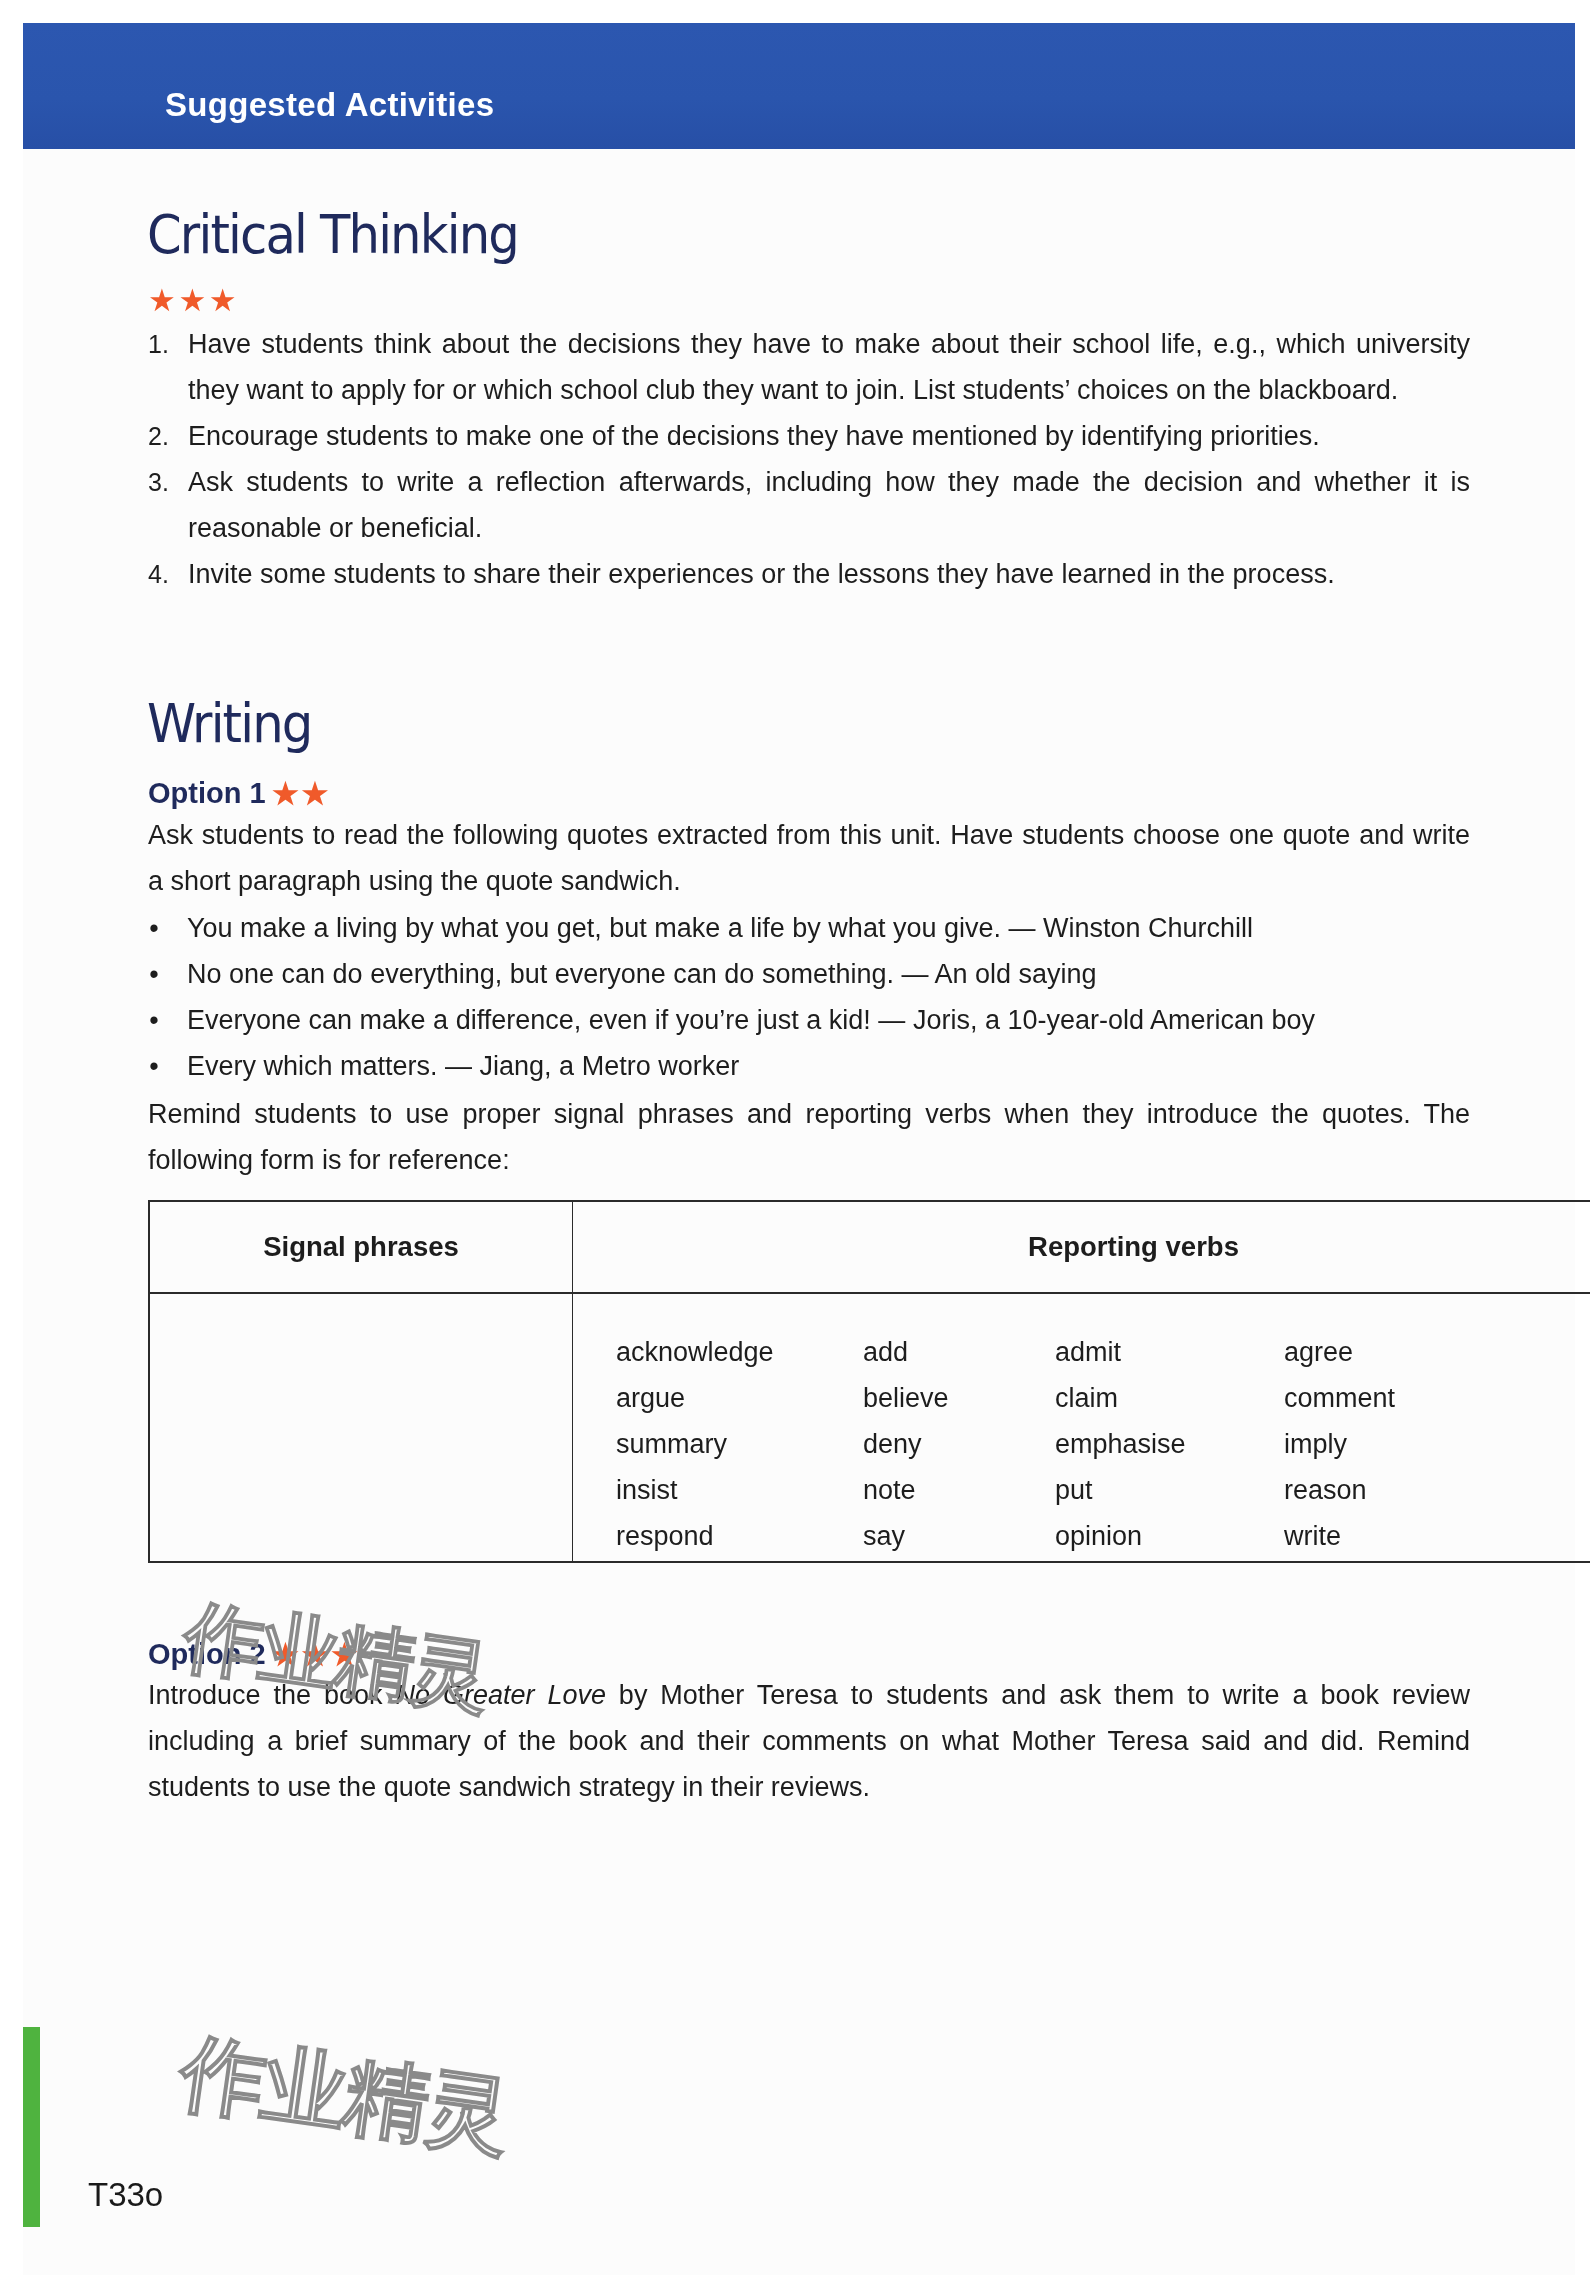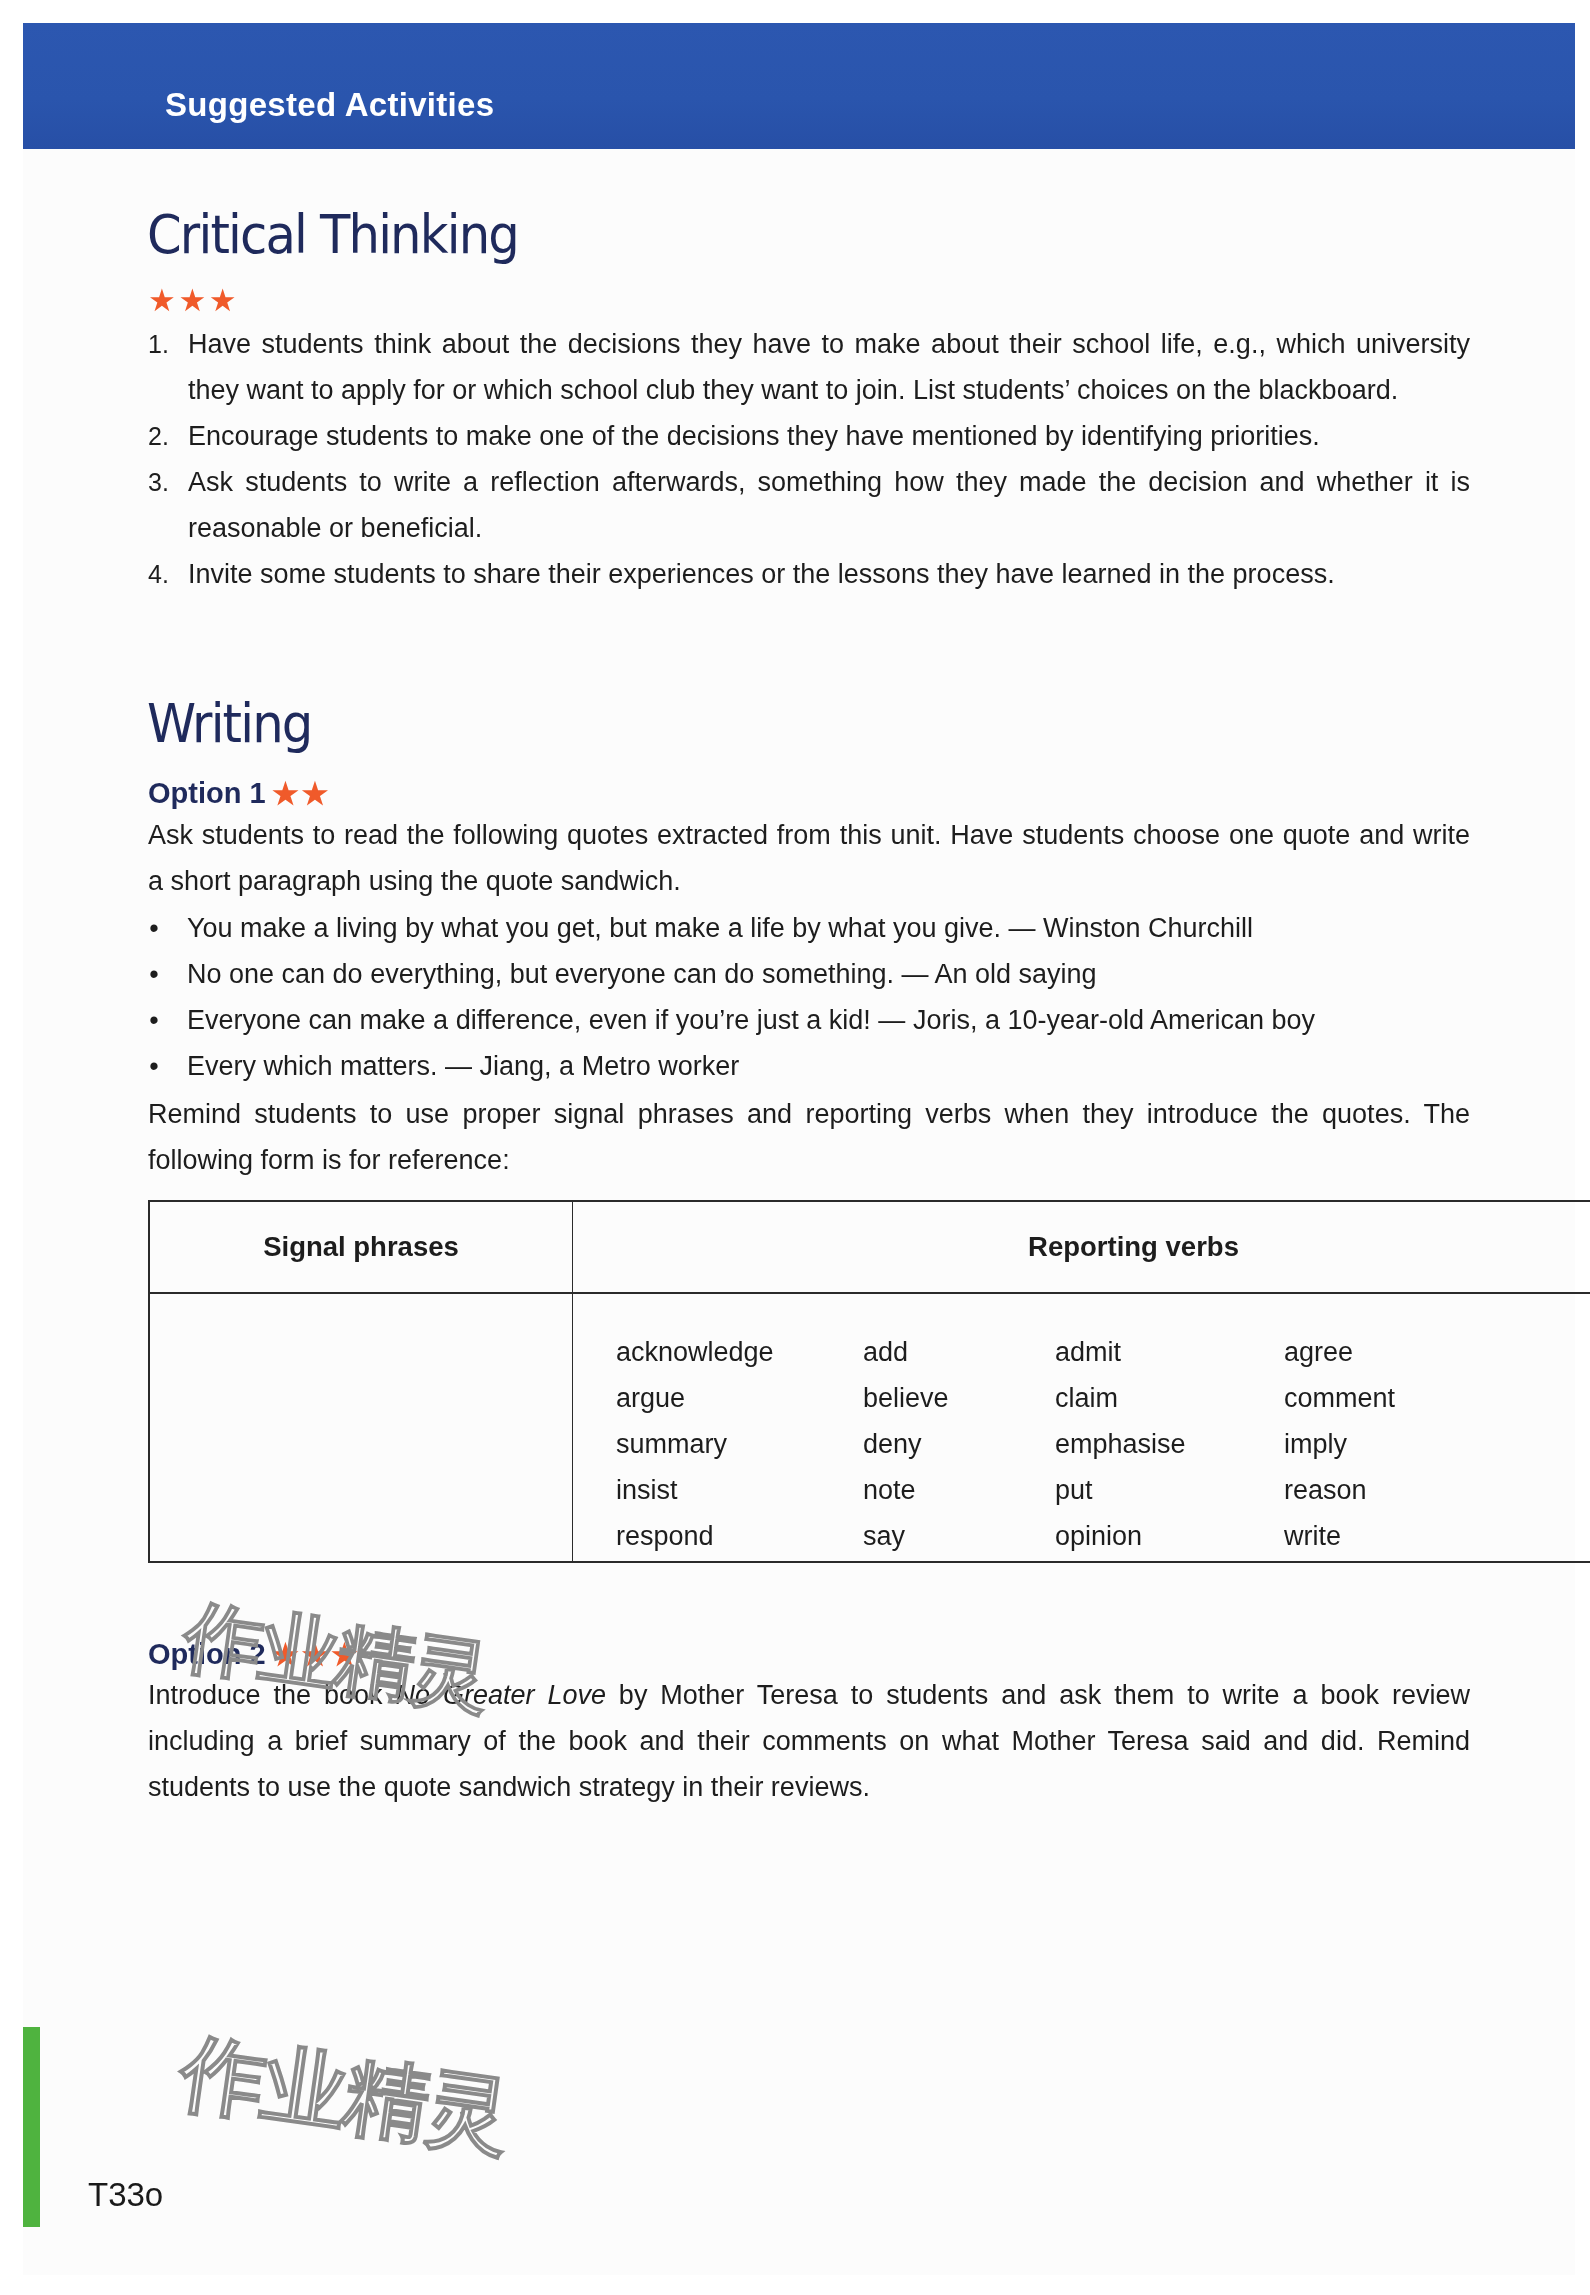--- a/index.html
+++ b/index.html
@@ -249,21 +249,21 @@
   <li>
     <span class="num">1.</span>
     <span>Have students think about the decisions they have to make about their school life, e.g., which university they want to apply for or which school club they want to join. List students’ choices on the blackboard.</span>
   </li>
   <li>
     <span class="num">2.</span>
     <span>Encourage students to make one of the decisions they have mentioned by identifying priorities.</span>
   </li>
   <li>
     <span class="num">3.</span>
-    <span>Ask students to write a reflection afterwards, something how they made the decision and whether it is reasonable or beneficial.</span>
+    <span>Ask students to write a reflection afterwards, including how they made the decision and whether it is reasonable or beneficial.</span>
   </li>
   <li>
     <span class="num">4.</span>
     <span>Invite some students to share their experiences or the lessons they have learned in the process.</span>
   </li>
 </ol>
 
 <div class="section-heading" style="top:697px;">Writing</div>
 
 <div class="option-label" style="top:779px;">

